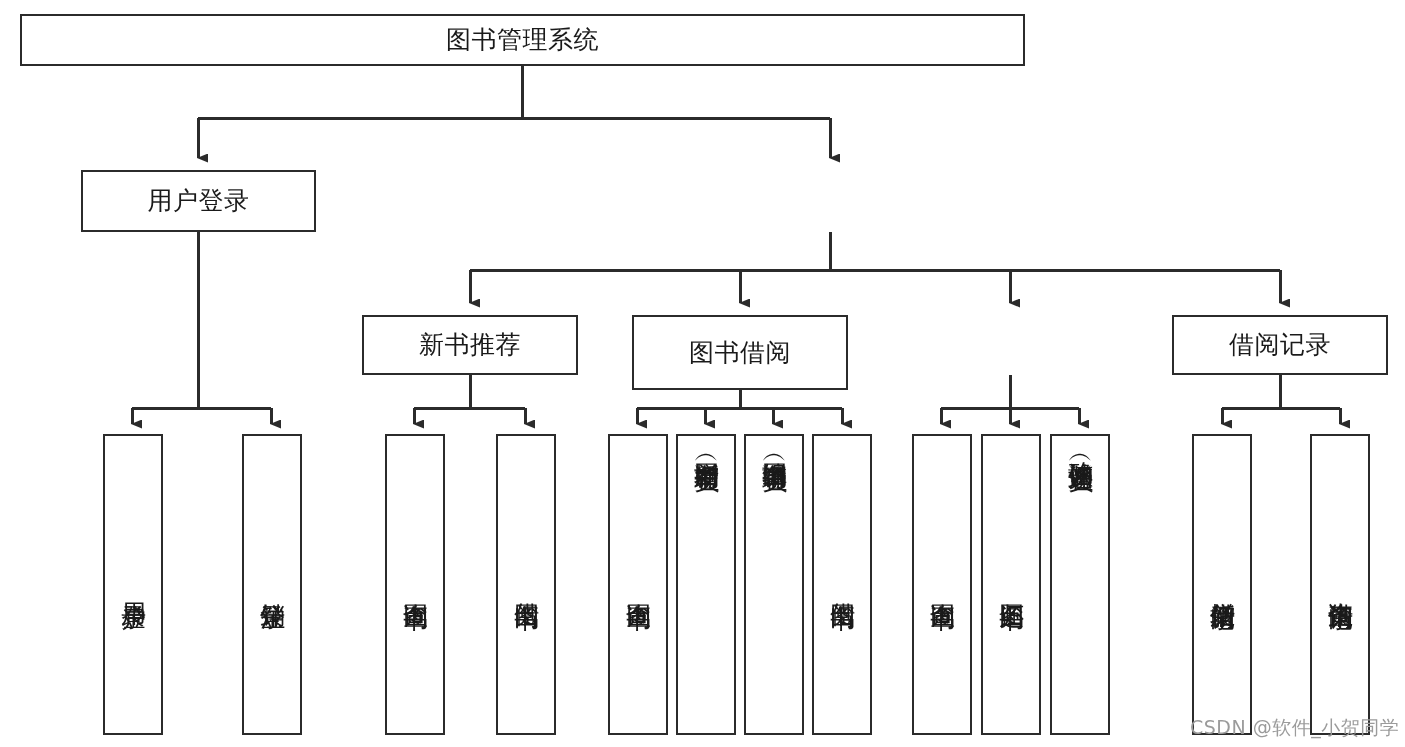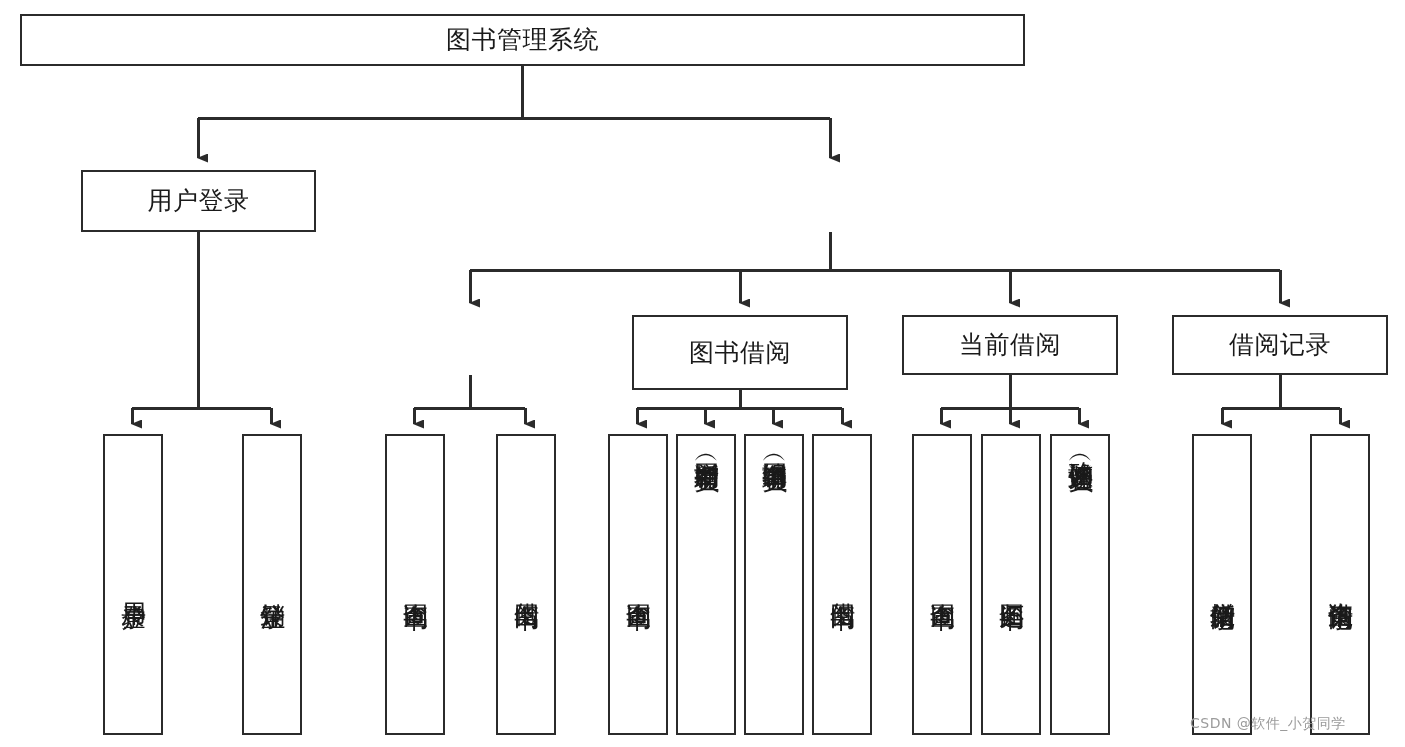--- a/index.html
+++ b/index.html
@@ -59,21 +59,21 @@
   .node-v.center .label {
     margin-top: auto;
     margin-bottom: auto;
   }
   .node-v.center {
     align-items: center;
     padding-top: 0;
   }
   .watermark {
     position: absolute;
-    font-size: 14px;
+    font-size: 19px;
     color: #9b9b9b;
     white-space: nowrap;
     letter-spacing: 0.5px;
   }
 </style>
 </head>
 <body>
 
 <div id="canvas">
 
@@ -129,25 +129,25 @@
   </svg>
 
   <div class="node node-h node-root" style="left:20px; top:14px; width:1005px; height:52px;">
     <span class="label">图书管理系统</span>
   </div>
 
   <div class="node node-h" style="left:81px; top:170px; width:235px; height:62px;">
     <span class="label">用户登录</span>
   </div>
 
+  <div class="node node-h" style="left:362px; top:315px; width:216px; height:60px;">
+    <span class="label">新书推荐</span>
+  </div>
   <div class="node node-h" style="left:632px; top:315px; width:216px; height:75px;">
     <span class="label">图书借阅</span>
-  </div>
-  <div class="node node-h" style="left:902px; top:315px; width:216px; height:60px;">
-    <span class="label">当前借阅</span>
   </div>
   <div class="node node-h" style="left:1172px; top:315px; width:216px; height:60px;">
     <span class="label">借阅记录</span>
   </div>
 
   <div class="node node-v center" style="left:103px; top:434px; width:60px; height:301px;">
     <span class="label">用户登录</span>
   </div>
   <div class="node node-v center" style="left:242px; top:434px; width:60px; height:301px;">
     <span class="label">注销登录</span>

